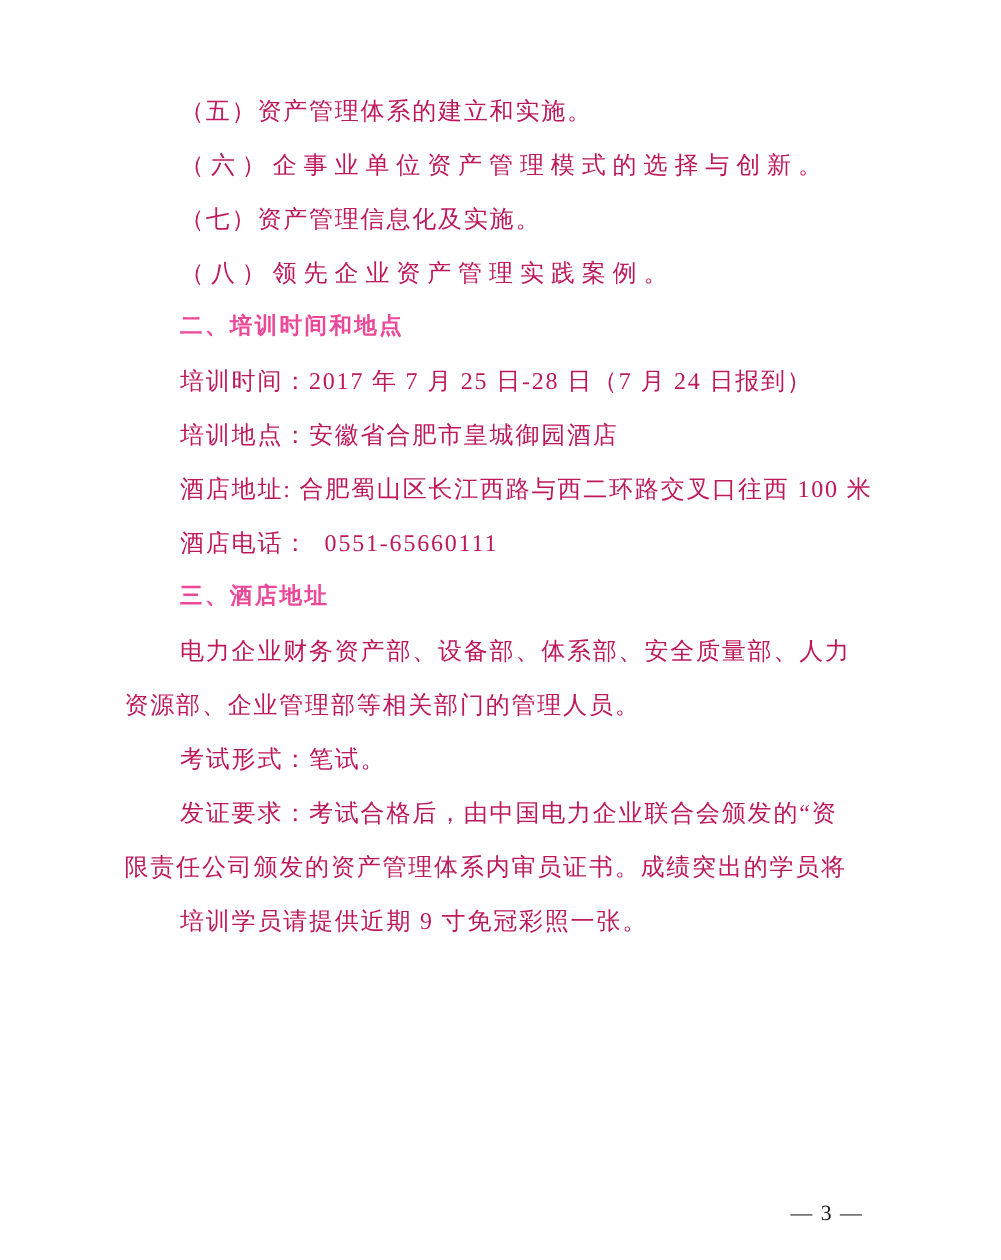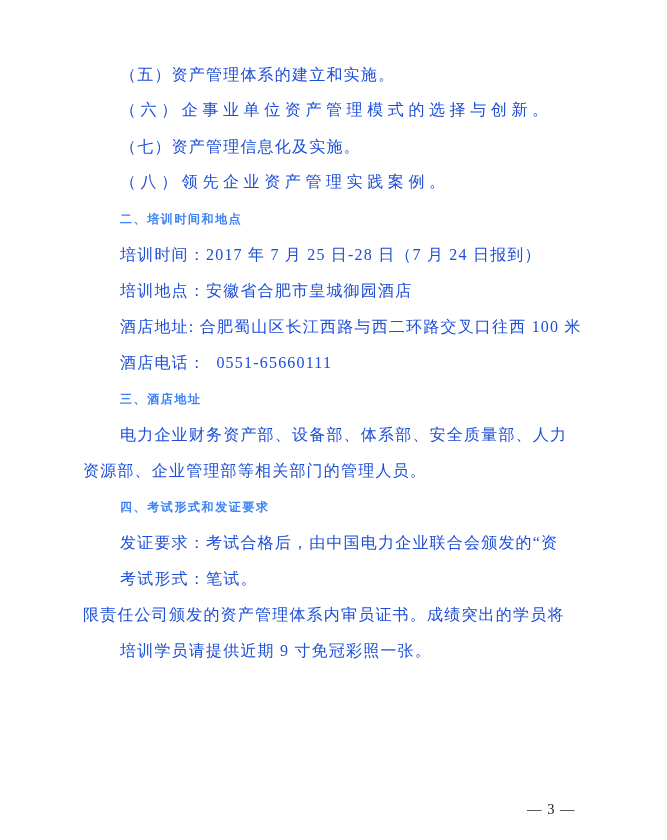--- a/index.html
+++ b/index.html
@@ -25,36 +25,36 @@
     top: 57px;
     left: 83px;
     width: 507px;
   }
   .line {
     height: 36px;
     line-height: 36px;
     white-space: pre;
     font-size: 16px;
     letter-spacing: 1.2px;
-    color: #1d4ed8;
+    color: #be185d;
     font-family: "Liberation Serif", "DejaVu Serif", serif;
   }
   .indent {
     padding-left: 37px;
   }
   .wide {
     letter-spacing: 4.6px;
     font-family: Liberation Mono, monospace;
   }
   .heading {
-    font-family: Liberation Serif, serif;
+    font-family: Liberation Mono, monospace;
     font-weight: 700;
-    font-size: 12px;
+    font-size: 15px;
     letter-spacing: 1.6px;
-    color: #3b82f6;
+    color: #ec4899;
   }
   .page-footer {
     position: absolute;
     top: 801px;
     left: 527px;
     font-size: 14.5px;
     letter-spacing: 1px;
     color: #1a1a1a;
     white-space: pre;
     font-family: "Liberation Serif", "DejaVu Serif", serif;
@@ -70,20 +70,19 @@
     <div class="line body indent">（七）资产管理信息化及实施。</div>
     <div class="line body indent wide">（八）领先企业资产管理实践案例。</div>
     <div class="line heading indent">二、培训时间和地点</div>
     <div class="line body indent">培训时间：2017 年 7 月 25 日-28 日（7 月 24 日报到）</div>
     <div class="line body indent">培训地点：安徽省合肥市皇城御园酒店</div>
     <div class="line body indent">酒店地址: 合肥蜀山区长江西路与西二环路交叉口往西 100 米</div>
     <div class="line body indent">酒店电话：  0551-65660111</div>
     <div class="line heading indent">三、酒店地址</div>
     <div class="line body indent">电力企业财务资产部、设备部、体系部、安全质量部、人力</div>
     <div class="line body">资源部、企业管理部等相关部门的管理人员。</div>
-    <div class="line heading indent">四、考试形式和发证要求</div>
+    <div class="line body indent">考试形式：笔试。</div>
     <div class="line body indent">发证要求：考试合格后，由中国电力企业联合会颁发的“资</div>
-    <div class="line body indent">考试形式：笔试。</div>
     <div class="line body">限责任公司颁发的资产管理体系内审员证书。成绩突出的学员将</div>
     <div class="line body indent">培训学员请提供近期 9 寸免冠彩照一张。</div>
   </div>
   <div class="page-footer">— 3 —</div>
 </div>
 
 </body></html>

